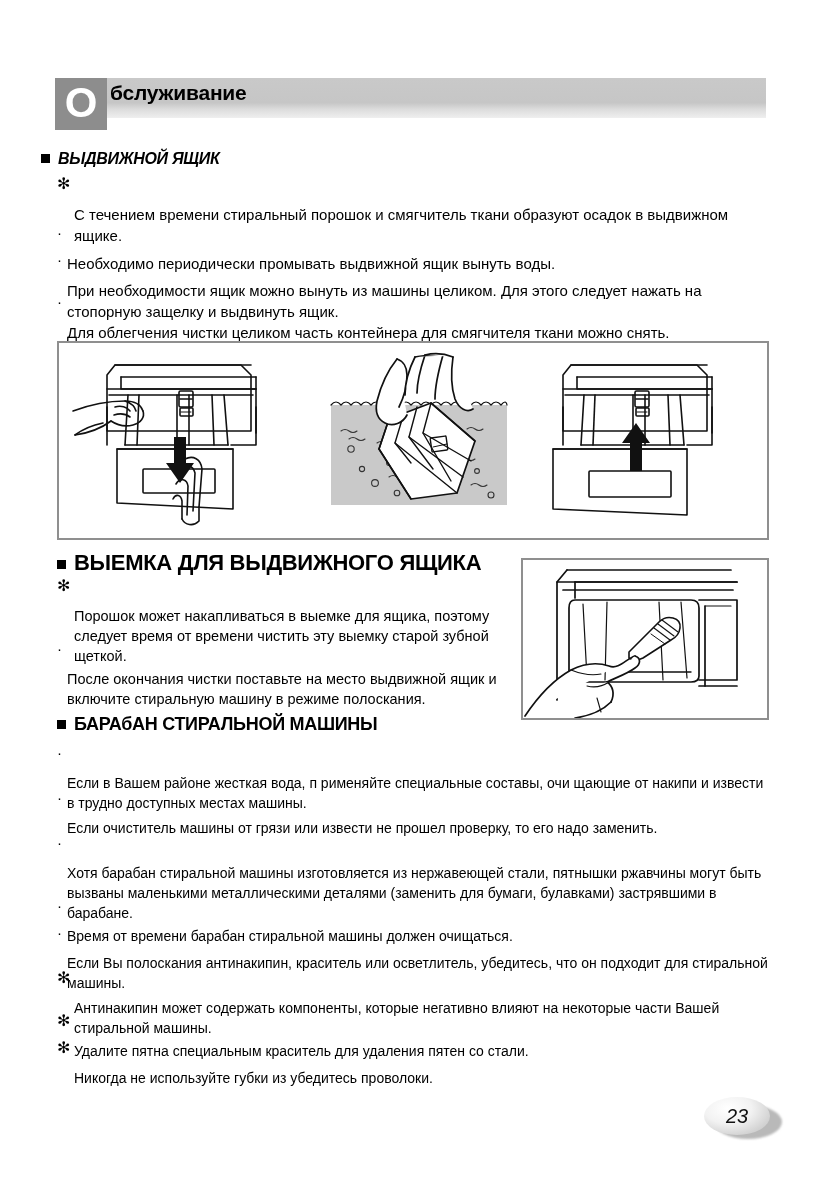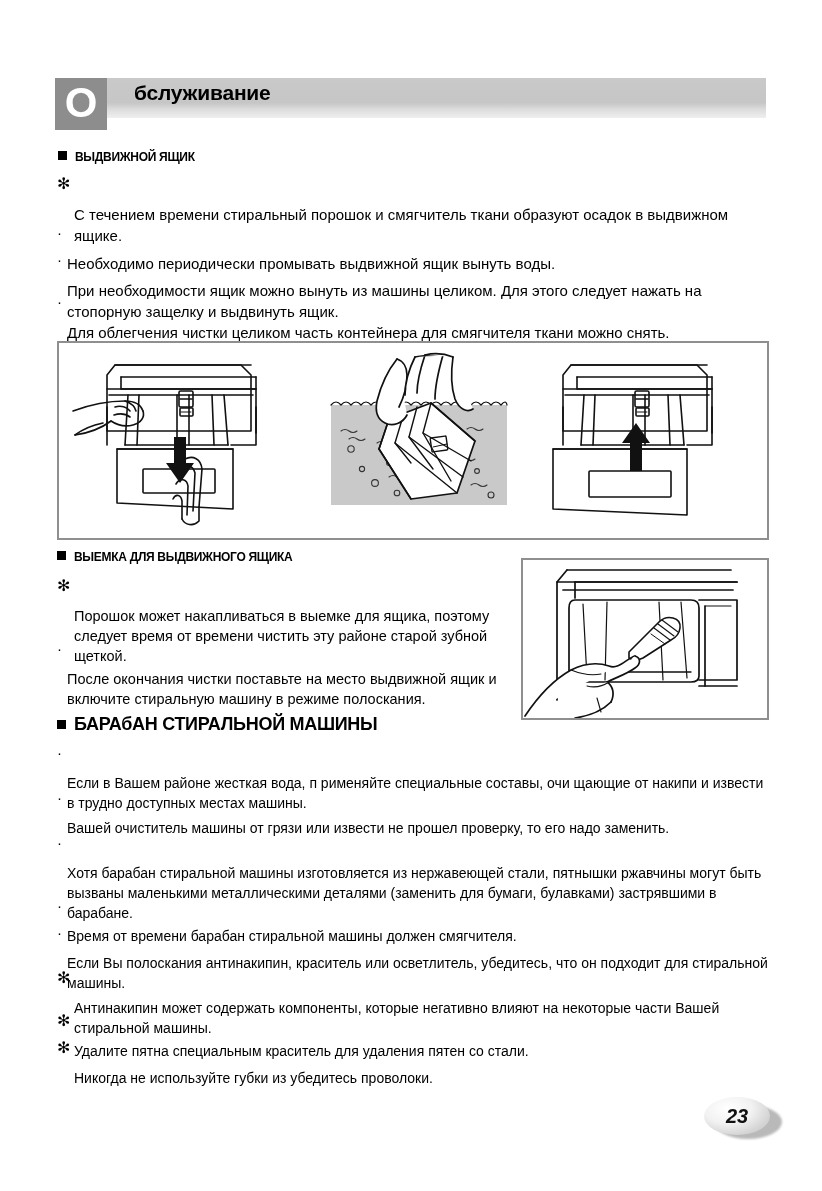--- a/index.html
+++ b/index.html
@@ -55,21 +55,20 @@
     letter-spacing: 0px;
   }
   .header-title {
     position: absolute;
     left: 110px;
     top: 81px;
     font-size: 21px;
     font-weight: bold;
     letter-spacing: -0.2px;
     color: #000;
-    margin-left: 24px;
   }
 
   
   .section-head {
     position: absolute;
     font-weight: bold;
     white-space: nowrap;
     letter-spacing: -0.3px;
   }
   .section-head .sq {
@@ -129,38 +128,38 @@
     border-radius: 50%;
     background: radial-gradient(ellipse at 36% 30%, #ffffff 0%, #f2f2f2 40%, #cfcfcf 78%, #b3b3b3 100%);
   }
   .pagenum-text {
     position: absolute;
     left: 4px; top: 3px;
     width: 66px; height: 38px;
     line-height: 38px;
     text-align: center;
     font-size: 20px;
-    font-weight: bold;
+    font-weight: normal;
     font-style: italic;
     color: #111;
   }
 
   svg { display: block; }
 </style>
 </head>
 <body>
 
 <div class="page">
 
   <div class="header-band"></div>
   <div class="header-capsquare"></div>
   <div class="header-capletter">О</div>
   <div class="header-title">бслуживание</div>
 
-  <div class="section-head" style="left:58px; top:150px; font-size:12px;">
+  <div class="section-head" style="left:41px; top:150px; font-size:16px;font-style:italic;">
     <span class="sq"></span><span>ВЫДВИЖНОЙ ЯЩИК</span>
   </div>
 
   <div class="para" style="left:57px; top:176px; width:712px; font-size:15px; line-height:21px;">
     <span class="mk mk-star">✻</span>
     <span class="tx">С течением времени стиральный порошок и смягчитель ткани образуют осадок в выдвижном ящике.</span>
   </div>
 
   <div class="para" style="left:57px; top:225px; width:712px; font-size:15px; line-height:21px;">
     <span class="mk mk-dot">·</span>
@@ -312,27 +311,27 @@
 
           <g fill="#111" stroke="none">
             <path d="M99 74 L113 94 L105 94 L105 122 L93 122 L93 94 L85 94 Z"></path>
           </g>
         </g>
 
       </g>
     </svg>
   </div>
 
-  <div class="section-head" style="left:57px; top:550px; font-size:12px;">
+  <div class="section-head" style="left:57px; top:550px; font-size:22px;">
     <span class="sq"></span><span>ВЫЕМКА ДЛЯ ВЫДВИЖНОГО ЯЩИКА</span>
   </div>
 
   <div class="para" style="left:57px; top:578px; width:455px; font-size:14.5px; line-height:20px;">
     <span class="mk mk-star">✻</span>
-    <span class="tx">Порошок может накапливаться в выемке для ящика, поэтому следует время от времени чистить эту районе старой зубной щеткой.</span>
+    <span class="tx">Порошок может накапливаться в выемке для ящика, поэтому следует время от времени чистить эту выемку старой зубной щеткой.</span>
   </div>
 
   <div class="para" style="left:57px; top:641px; width:455px; font-size:14.5px; line-height:20px;">
     <span class="mk mk-dot">·</span>
     <span class="tx">После окончания чистки поставьте на место выдвижной ящик и включите стиральную машину в режиме полоскания.</span>
   </div>
 
   <div class="figbox" style="left:521px; top:558px; width:248px; height:162px;">
     <svg width="244" height="158" viewBox="0 0 244 158">
       <g fill="none" stroke="#111" stroke-width="1.7" stroke-linejoin="round" stroke-linecap="round">
@@ -381,31 +380,31 @@
     <span class="sq"></span><span>БАРАбАН СТИРАЛЬНОЙ МАШИНЫ</span>
   </div>
 
   <div class="para" style="left:57px; top:745px; width:715px; font-size:14px; line-height:20px;">
     <span class="mk mk-dot">·</span>
     <span class="tx">Если в Вашем районе жесткая вода, п рименяйте специальные составы, очи щающие от накипи и извести в трудно доступных местах машины.</span>
   </div>
 
   <div class="para" style="left:57px; top:790px; width:715px; font-size:14px; line-height:20px;">
     <span class="mk mk-dot">·</span>
-    <span class="tx">Вашей очиститель машины от грязи или извести не прошел проверку, то его надо заменить.</span>
+    <span class="tx">Если очиститель машины от грязи или извести не прошел проверку, то его надо заменить.</span>
   </div>
 
   <div class="para" style="left:57px; top:835px; width:722px; font-size:14px; line-height:20px;">
     <span class="mk mk-dot">·</span>
     <span class="tx">Хотя барабан стиральной машины изготовляется из нержавеющей стали, пятнышки ржавчины могут быть вызваны маленькими металлическими деталями (заменить для бумаги, булавками) застрявшими в барабане.</span>
   </div>
 
   <div class="para" style="left:57px; top:898px; width:715px; font-size:14px; line-height:20px;">
     <span class="mk mk-dot">·</span>
-    <span class="tx">Время от времени барабан стиральной машины должен смягчителя.</span>
+    <span class="tx">Время от времени барабан стиральной машины должен очищаться.</span>
   </div>
 
   <div class="para" style="left:57px; top:925px; width:715px; font-size:14px; line-height:20px;">
     <span class="mk mk-dot">·</span>
     <span class="tx">Если Вы полоскания антинакипин, краситель или осветлитель, убедитесь, что он подходит для стиральной машины.</span>
   </div>
 
   <div class="para" style="left:57px; top:970px; width:722px; font-size:14px; line-height:20px;">
     <span class="mk mk-star">✻</span>
     <span class="tx">Антинакипин может содержать компоненты, которые негативно влияют на некоторые части Вашей стиральной машины.</span>

